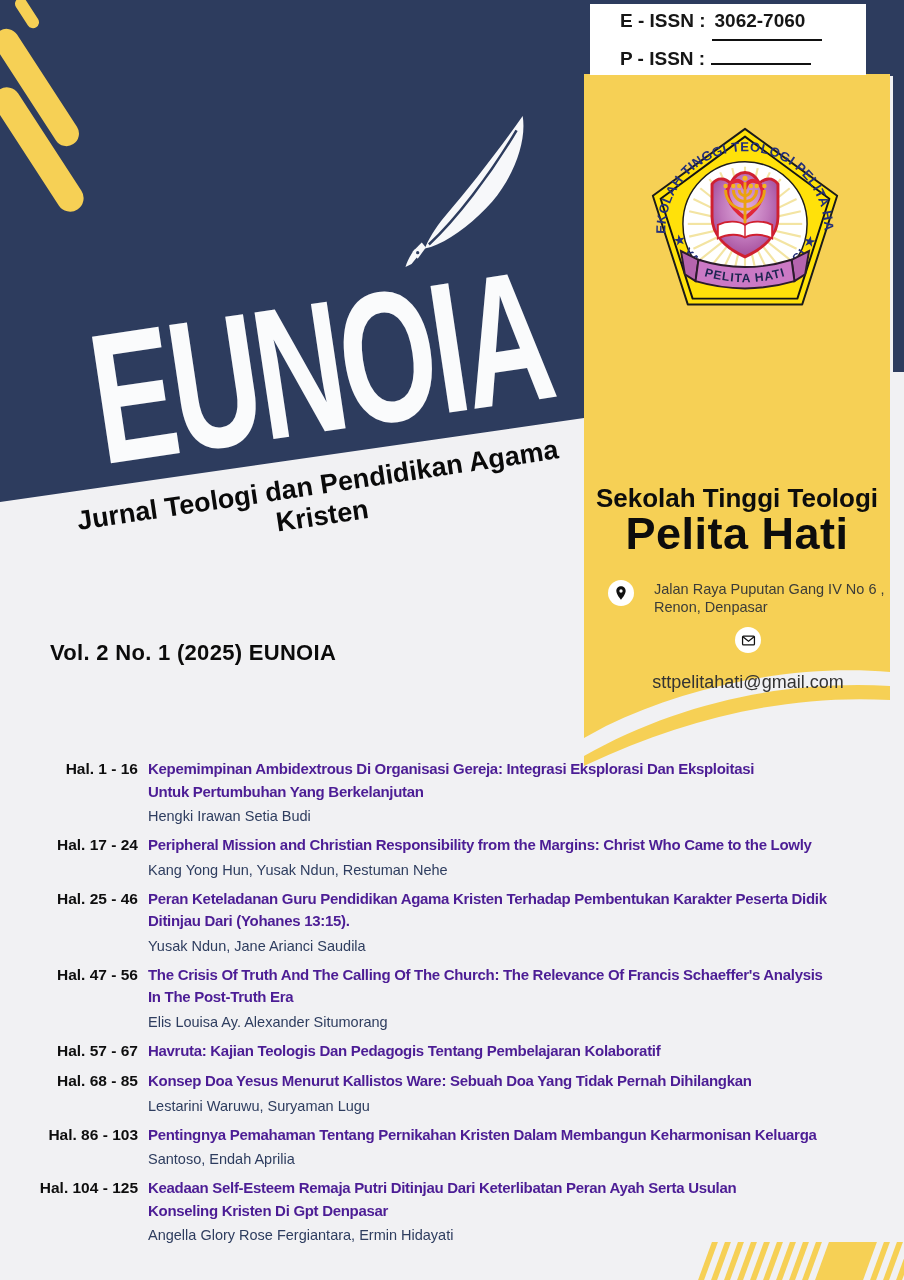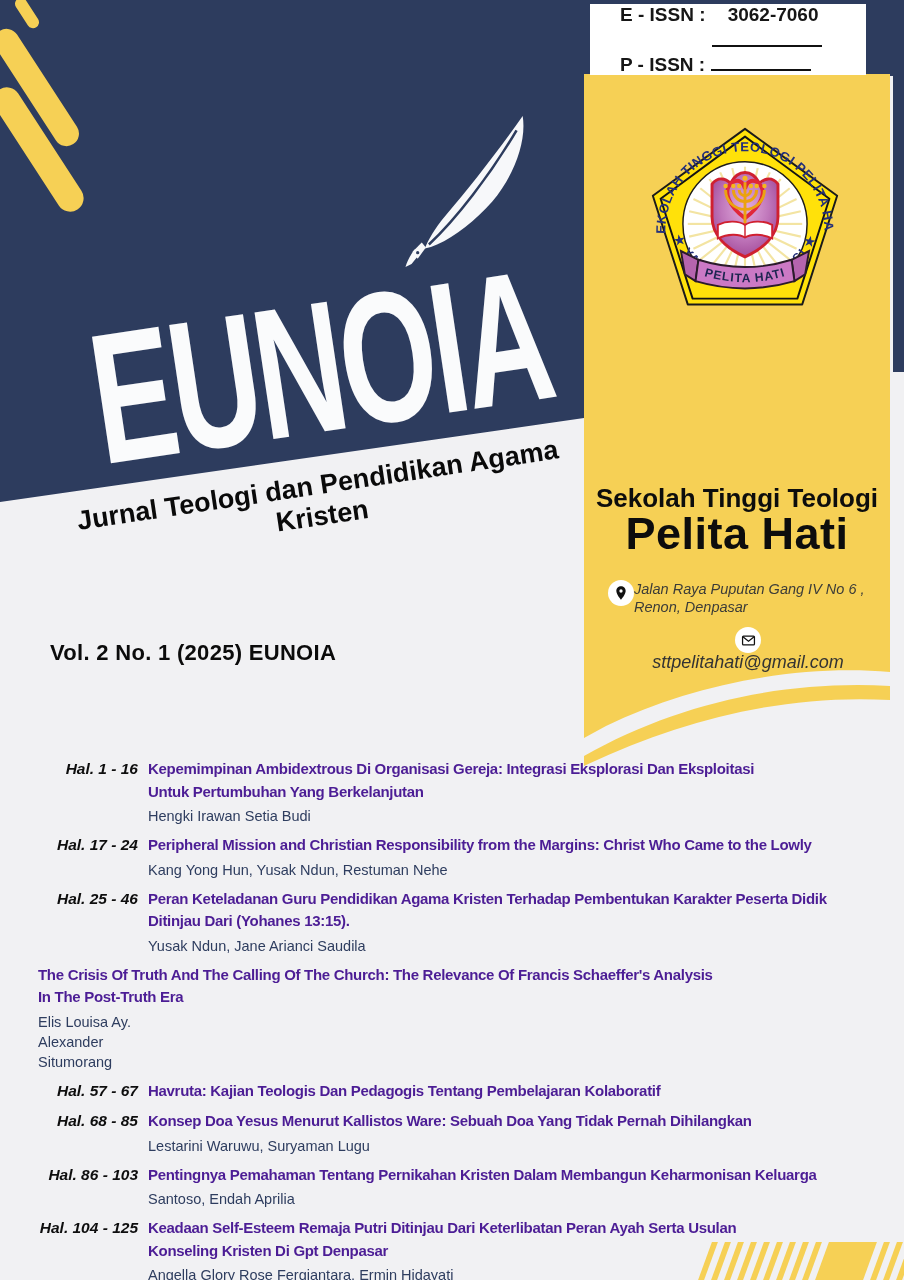--- a/index.html
+++ b/index.html
@@ -19,42 +19,42 @@
      text-align:center;transform:rotate(-8.5deg);}
   .eunoia span{display:inline-block;transform:scaleY(1.5);font-size:124px;font-weight:700;
      letter-spacing:-4px;color:#fafbfc;}
   .journal-subtitle{position:absolute;left:75px;top:470px;width:490px;text-align:center;
      transform:rotate(-8.5deg);font-size:27px;font-weight:700;color:#0a0a0a;}
   
   .issn-box{position:absolute;left:590px;top:4px;width:276px;height:71px;background:#fff;
      display:flex;flex-direction:column;justify-content:center;gap:7px;padding-left:30px;box-sizing:border-box;}
   .issn-line{font-size:19px;font-weight:700;color:#161616;display:flex;align-items:baseline;}
   .issn-label{margin-right:6px;}
-  .issn-value{border-bottom:2.5px solid #111;padding:0 3px 19px;min-width:104px;display:inline-block;text-align:right;}
+  .issn-value{border-bottom:2.5px solid #111;padding:0 3px 7px;min-width:104px;display:inline-block;}
   .issn-blank{border-bottom:2.5px solid #111;min-width:100px;display:inline-block;height:14px;}
   
   .yellow-panel-svg{position:absolute;left:584px;top:74px;width:306px;height:712px;}
   .logo-svg{position:absolute;left:648px;top:121px;width:194px;height:200px;}
   .inst-name1{position:absolute;left:584px;top:483px;width:306px;text-align:center;
      font-size:26px;font-weight:700;color:#0d0d0d;}
   .inst-name2{position:absolute;left:584px;top:508px;width:306px;text-align:center;
      font-size:45px;font-weight:700;color:#0d0d0d;letter-spacing:0.5px;}
-  .contact-row{position:absolute;display:flex;align-items:flex-start;gap:0;font-style:italic;}
+  .contact-row{position:absolute;display:flex;align-items:flex-start;gap:20px;}
   .contact-row.addr{left:608px;top:580px;width:280px;}
   .contact-row.mail{left:608px;top:627px;width:280px;align-items:center;flex-direction:column;}
   .contact-icon{width:26px;height:26px;border-radius:50%;background:#fff;flex:0 0 26px;
      display:flex;align-items:center;justify-content:center;}
   .contact-text{font-size:14.5px;line-height:18px;color:#3c3c38;}
   .contact-text.email{font-size:18px;color:#333;}
   
   .issue-heading{position:absolute;left:50px;top:640px;font-size:22px;font-weight:700;
      letter-spacing:0.3px;color:#0b0b0b;}
   .toc{position:absolute;left:38px;top:758px;width:860px;}
   .toc-entry{display:grid;grid-template-columns:100px 1fr;column-gap:10px;margin-bottom:8px;}
-  .toc-pages{text-align:right;font-size:15.5px;font-weight:700;line-height:22.5px;color:#0e0e0e;font-style:italic;}
+  .toc-pages{text-align:right;font-size:15.5px;font-weight:700;line-height:22.5px;color:#0e0e0e;}
   .toc-title{font-size:15px;font-weight:700;line-height:22.5px;letter-spacing:-0.3px;
      color:#4c1d95;white-space:pre-line;width:750px;}
   .toc-authors{font-size:14.5px;line-height:20px;margin-top:3px;color:#2e3d5f;}
   
   .br-stripes{position:absolute;left:705px;top:1242px;width:250px;height:38px;display:flex;gap:7px;}
   .br-stripes .bar{width:6px;height:38px;background:#f6d055;transform:skewX(-20deg);flex:0 0 auto;}
   .br-stripes .bar.wide{width:48px;flex:0 0 48px;}
 </style>
 </head>
 <body>
@@ -227,20 +227,21 @@
     <div class="toc-entry">
       <div class="toc-pages">Hal. 25 - 46</div>
       <div class="toc-body">
         <div class="toc-title">Peran Keteladanan Guru Pendidikan Agama Kristen Terhadap Pembentukan Karakter Peserta Didik
 Ditinjau Dari (Yohanes 13:15).</div>
         <div class="toc-authors">Yusak Ndun, Jane Arianci Saudila</div>
       </div>
     </div>
 
     <div class="toc-entry">
+      <div class="toc-pages">Hal. 47 - 56</div>
       <div class="toc-body">
         <div class="toc-title">The Crisis Of Truth And The Calling Of The Church: The Relevance Of Francis Schaeffer's Analysis
 In The Post-Truth Era</div>
         <div class="toc-authors">Elis Louisa Ay.  Alexander Situmorang</div>
       </div>
     </div>
 
     <div class="toc-entry">
       <div class="toc-pages">Hal. 57 - 67</div>
       <div class="toc-body">

